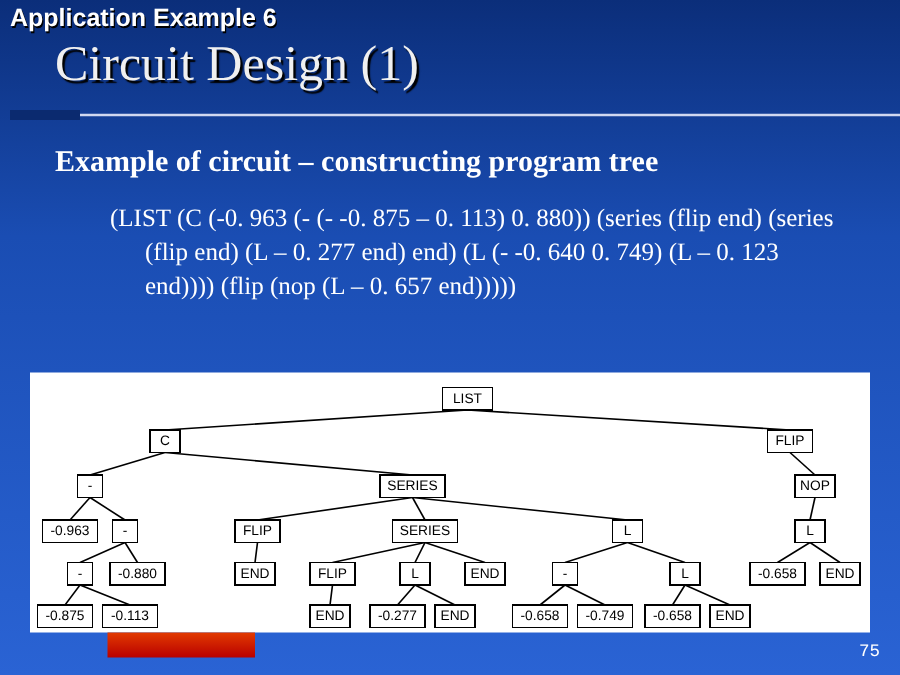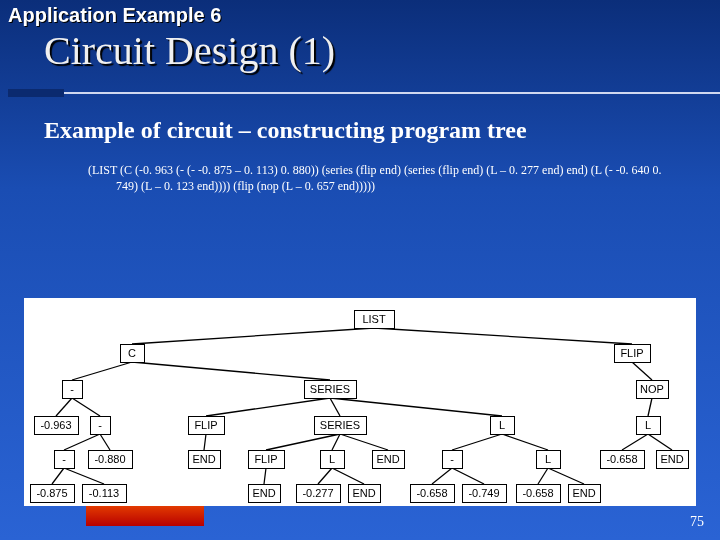--- a/index.html
+++ b/index.html
@@ -45,21 +45,21 @@
     margin: 16px 44px 0 44px;
   }
   .subtitle {
     font-size: 24px;
     color: #ffffff;
     font-weight: bold;
     font-family: "Times New Roman", serif;
   }
   .sexpr {
     margin: 18px 44px 0 88px;
-    font-size: 12px;
+    font-size: 20px;
     color: #ffffff;
     line-height: 1.35;
     font-family: "Times New Roman", serif;
     text-indent: -28px;
     padding-left: 28px;
   }
 
   
   .tree-wrap {
     position: absolute;
@@ -98,21 +98,21 @@
     width: 118px;
     height: 20px;
     background: linear-gradient(to bottom, #e23a00, #b80000);
   }
   .page-num {
     position: absolute;
     bottom: 10px;
     right: 16px;
     font-size: 14px;
     color: #ffffff;
-    font-family: Liberation Serif, serif;
+    font-family: Liberation Mono, monospace;
   }
 </style>
 </head>
 <body>
 
 <div class="slide">
 
   <div class="header">
     <div class="kicker">Application Example 6</div>
     <div class="title">Circuit Design (1)</div>

